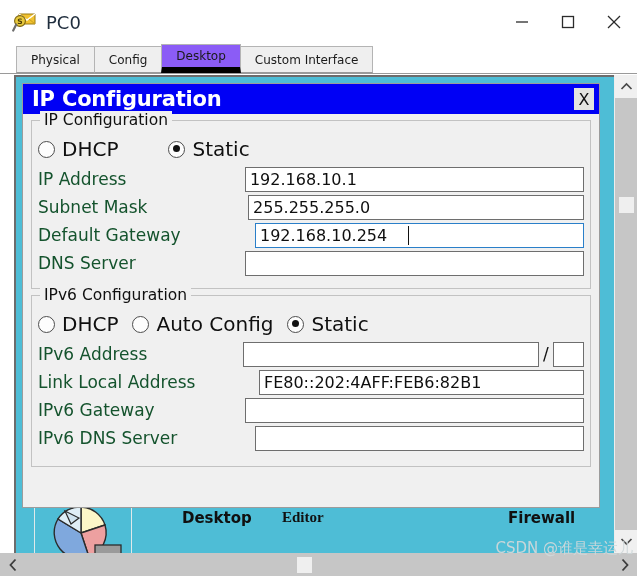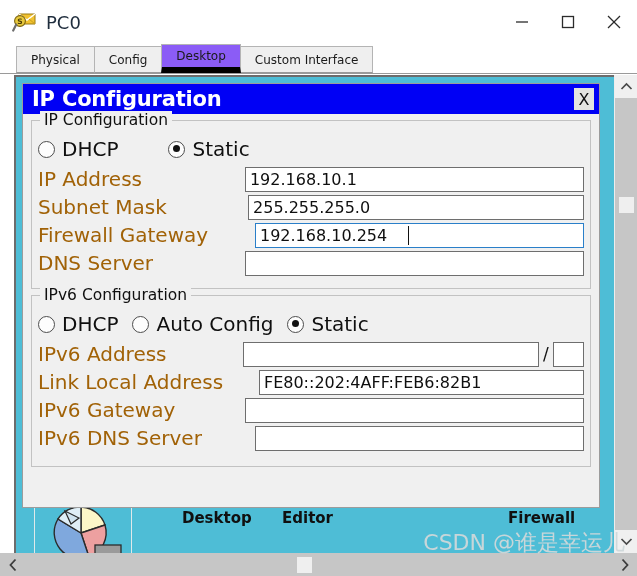--- a/index.html
+++ b/index.html
@@ -169,21 +169,21 @@
   .radio-gap-1 { width: 44px; }
   .radio-gap-2 { width: 8px; }
   .radio-gap-3 { width: 8px; }
 
   
   .frow {
     display: flex; align-items: center;
     height: 28px;
   }
   .flabel {
-    font-size: 20px; color: #a16207;
+    font-size: 17px; color: #14532d;
     white-space: nowrap;
   }
   .fin {
     height: 25px;
     background: #ffffff;
     border: 1px solid #6e6e6e;
     font-size: 16px; color: #0f0f0f;
     display: flex; align-items: center;
     padding-left: 4px;
     overflow: hidden;
@@ -236,22 +236,22 @@
   }
   .hs-btn.left { left: 0; }
   .hs-btn.right { right: 0; }
   .hs-thumb {
     position: absolute; top: 4px; left: 297px;
     width: 15px; height: 16px;
     background: #efefef;
   }
 
   .watermark {
-    position: absolute; right: 12px; bottom: 18px;
-    font-size: 22px; color: #cfd8da;
+    position: absolute; right: 4px; bottom: 18px;
+    font-size: 15px; color: #cfd8da;
     white-space: nowrap;
     opacity: 0.95;
     pointer-events: none;
   }
 </style>
 </head>
 <body>
 
 <div id="app">
 
@@ -300,21 +300,21 @@
         <span>Desktop</span>
       </div>
     <div class="tab">
         <span>Custom Interface</span>
       </div>
   </div>
 
   <div class="pt-canvas">
 
     <div class="desk-label" style="left:166px; top:432px;">Desktop</div>
-    <div class="desk-label" style="left:266px; top:432px;">Editor</div>
+    <div class="desk-label" style="left:266px; top:432px;font-family:Liberation Serif, serif;">Editor</div>
     <div class="desk-label" style="left:492px; top:432px;">Firewall</div>
 
     <div class="desk-icon-pie">
       <svg width="96" height="56" viewBox="0 0 96 56">
         <rect x="0" y="0" width="96" height="56" fill="#4ebdd6"></rect>
         <g transform="translate(10,2)">
           <path d="M36 28 L36 2 A26 26 0 0 1 60 20 Z" fill="#fcf6c8" stroke="#2b2b2b" stroke-width="1.4"></path>
           <path d="M36 28 L60 20 A26 26 0 0 1 44 52 Z" fill="#eda0a0" stroke="#2b2b2b" stroke-width="1.4"></path>
           <path d="M36 28 L44 52 A26 26 0 0 1 13 14 Z" fill="#7fa8dd" stroke="#2b2b2b" stroke-width="1.4"></path>
           <path d="M36 28 L13 14 A26 26 0 0 1 36 2 Z" fill="#dfeef6" stroke="#2b2b2b" stroke-width="1.4"></path>
@@ -359,21 +359,21 @@
             </div>
 
             <div class="frow">
               <span class="flabel" style="width:210px;">Subnet Mask</span>
               <span class="fin" style="width:344px; margin-left:5px;">
                   <span>255.255.255.0</span>
                 </span>
             </div>
 
             <div class="frow">
-              <span class="flabel" style="width:210px;">Firewall Gateway</span>
+              <span class="flabel" style="width:210px;">Default Gateway</span>
               <span class="fin focused" style="width:337px; margin-left:12px;gap:20px;">
                   <span>192.168.10.254</span>
                   <span class="caret"></span>
                 </span>
             </div>
 
             <div class="frow">
               <span class="flabel" style="width:210px;">DNS Server</span>
               <span class="fin" style="width:344px;">
                   <span></span>

